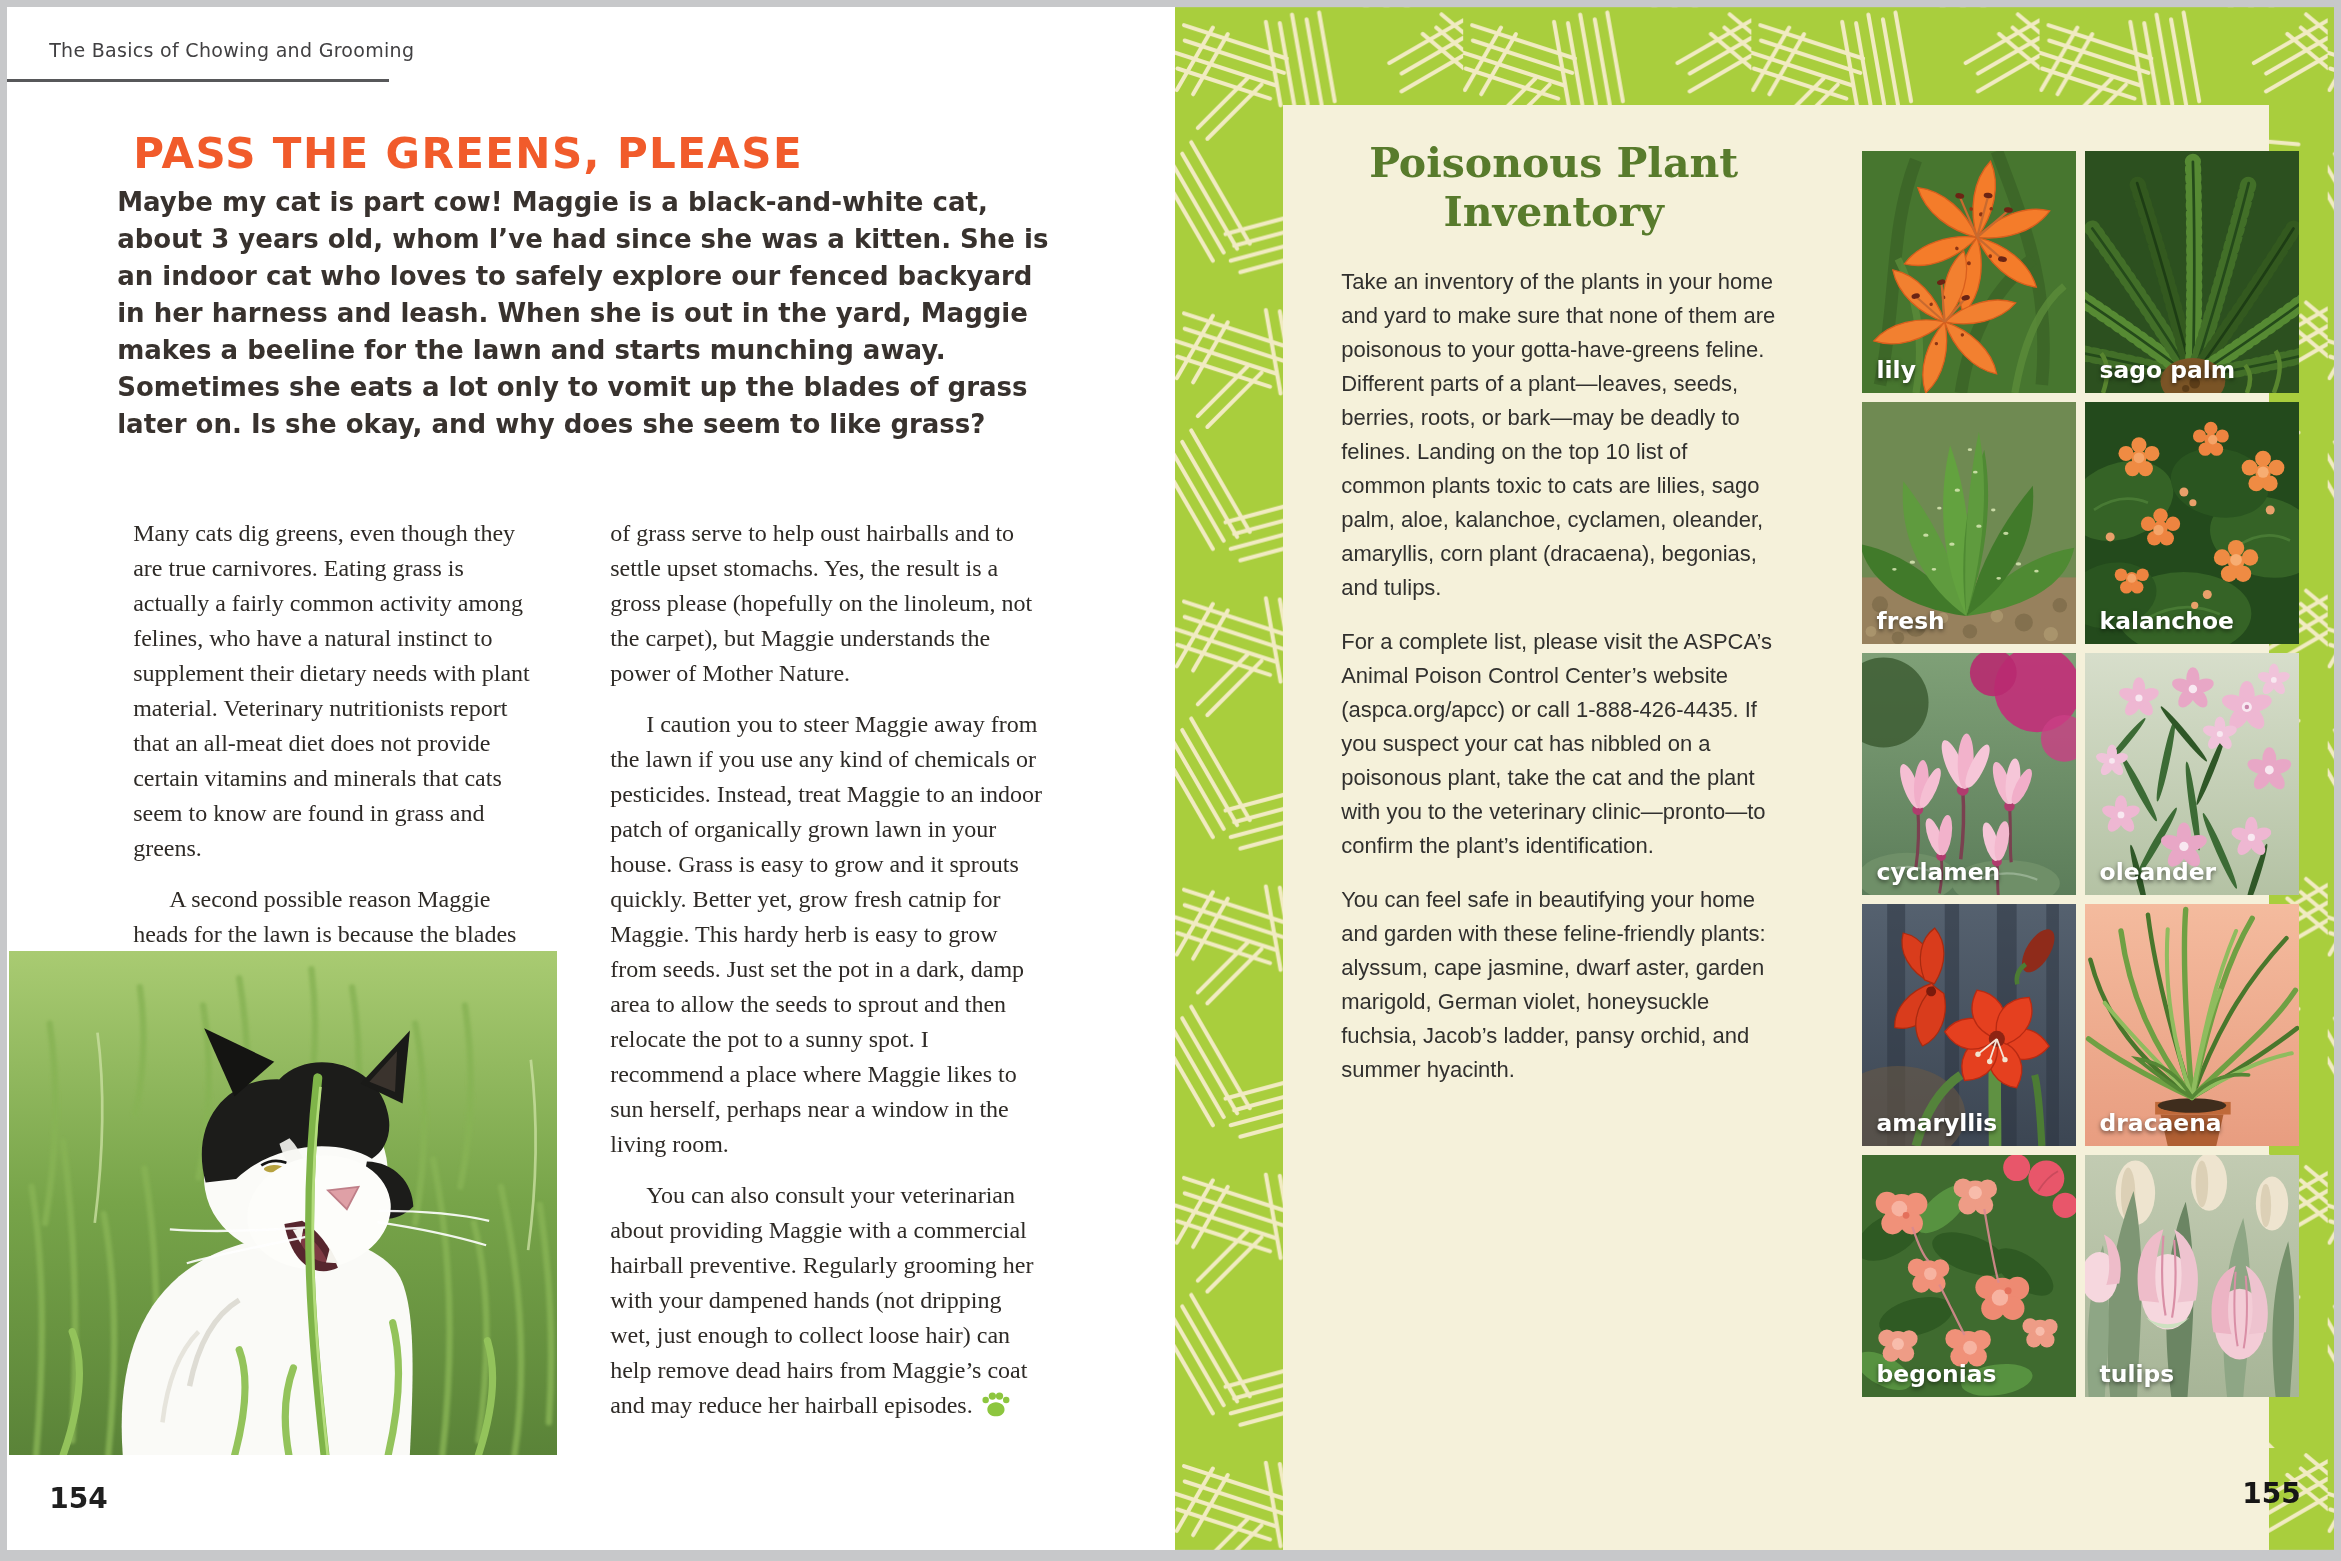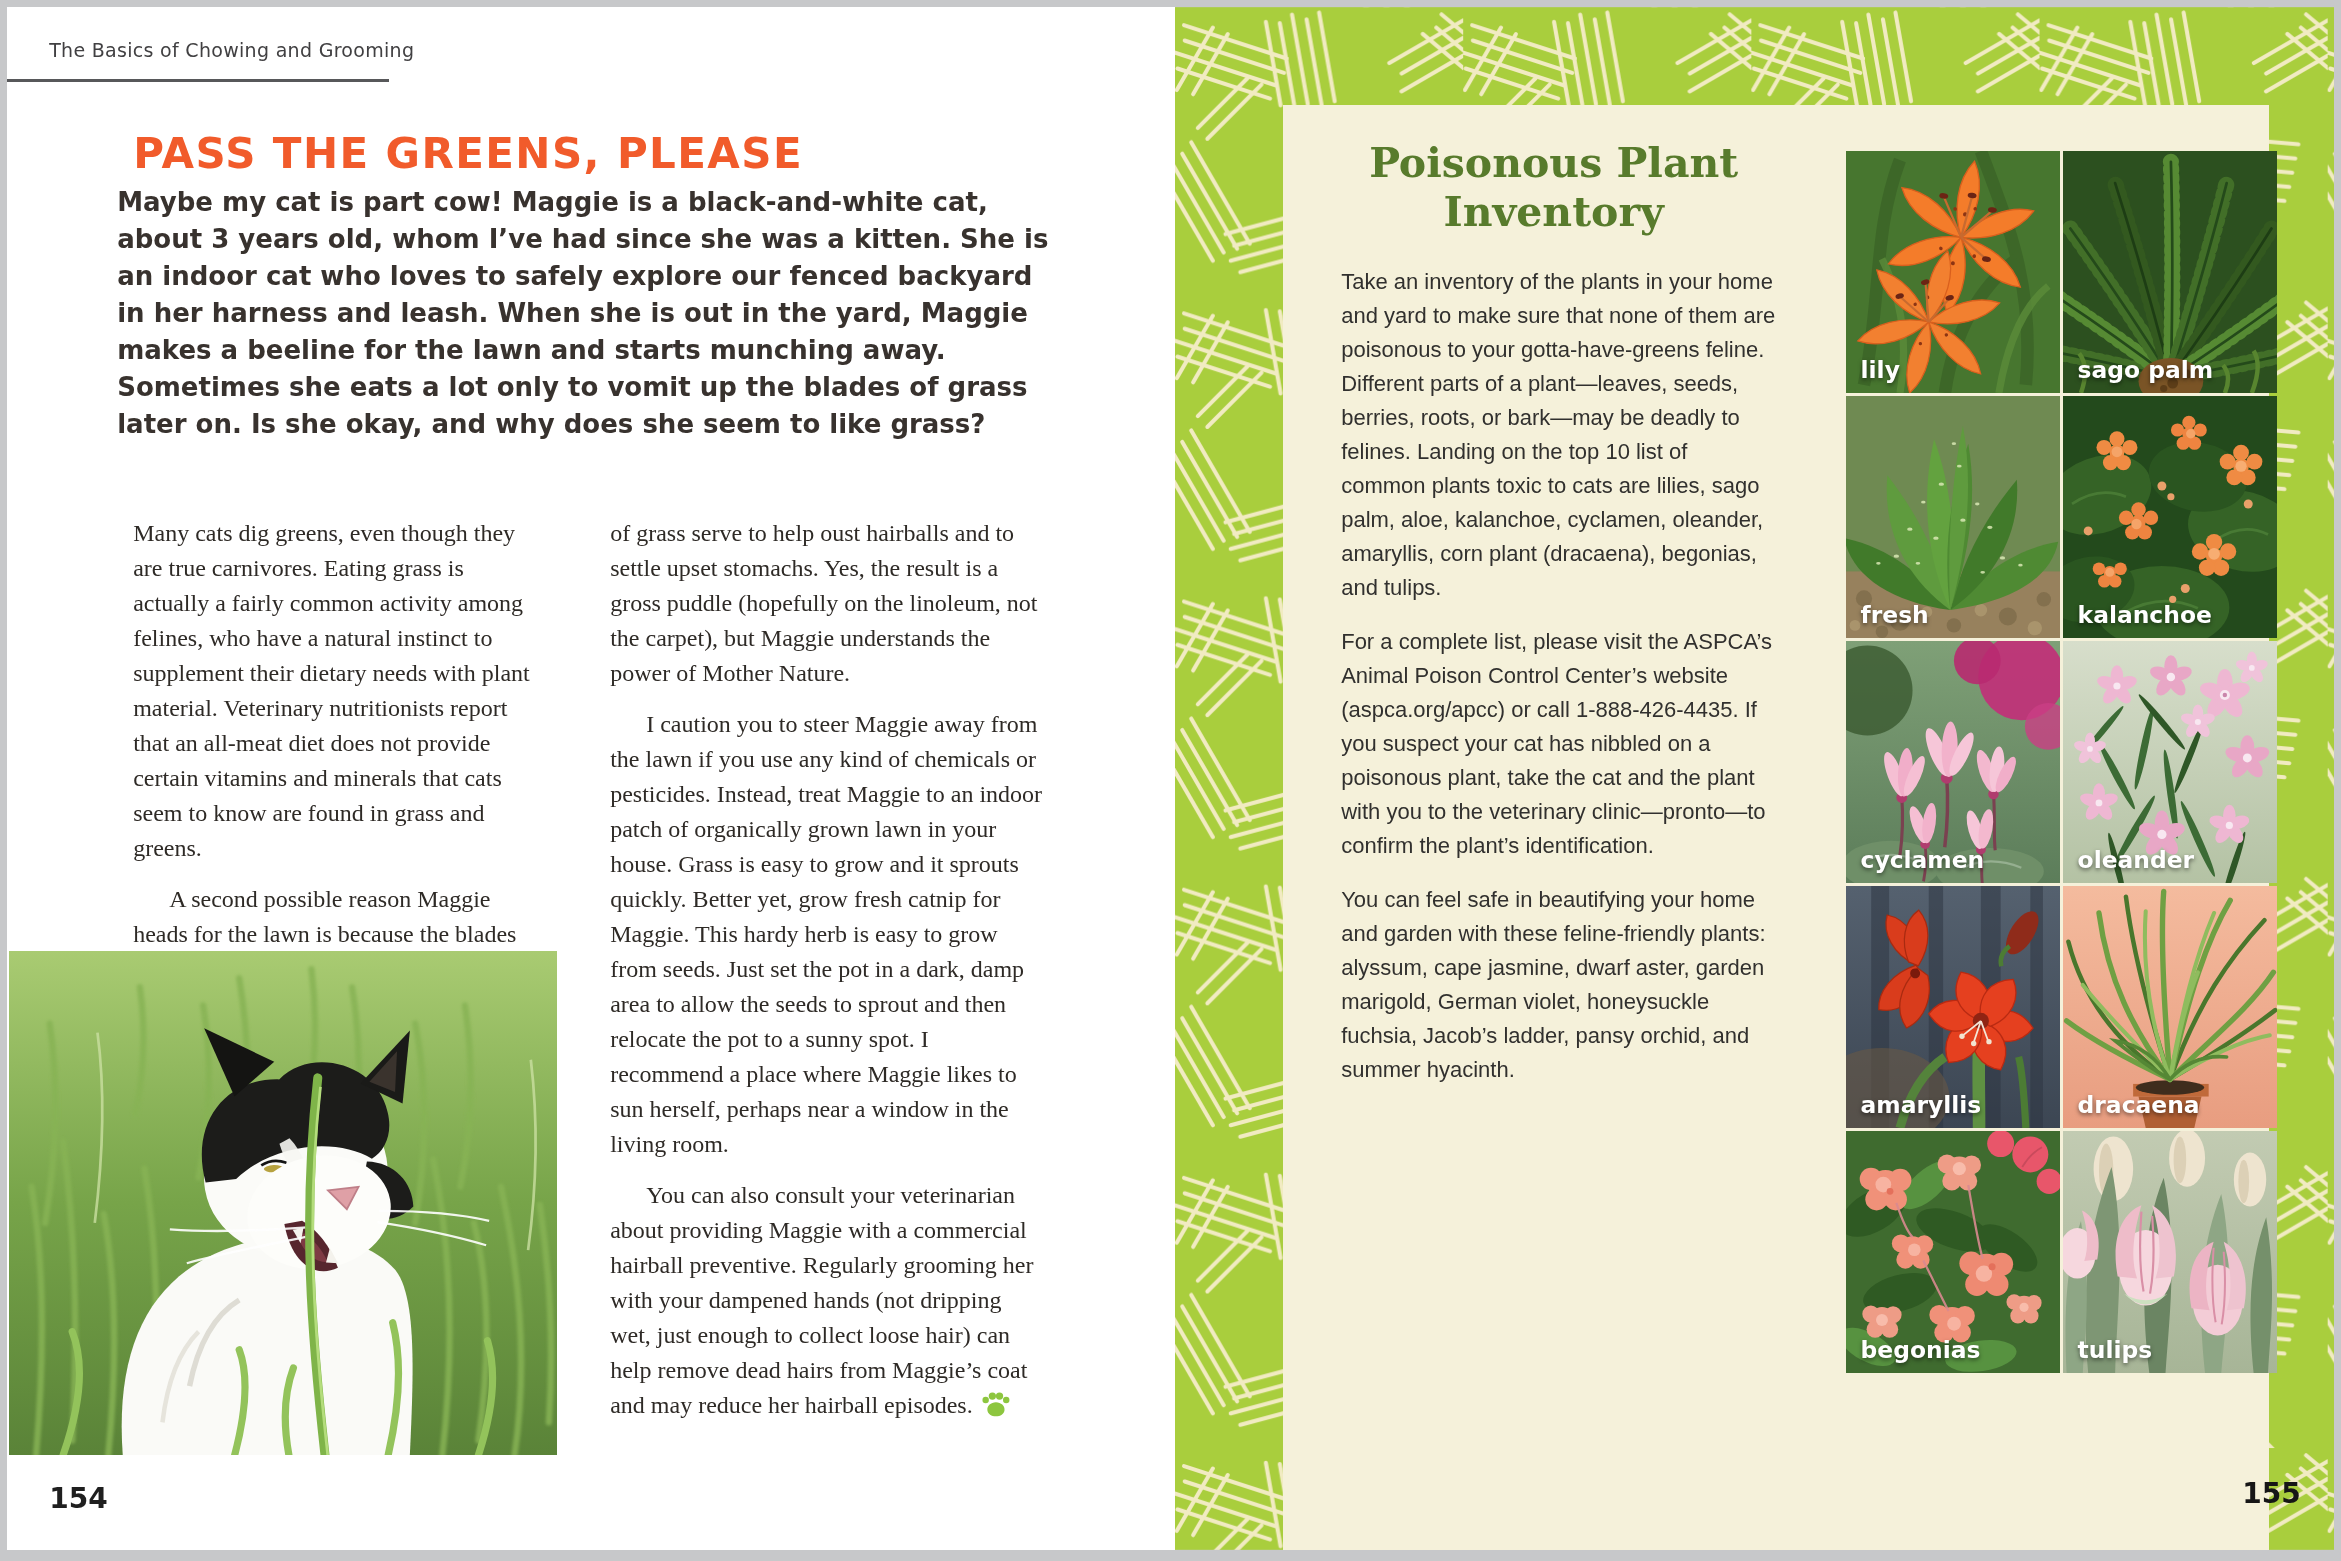--- a/index.html
+++ b/index.html
@@ -56,22 +56,22 @@
     position:absolute;left:25px;top:34px;width:491px;text-align:center;
     font-family:"DejaVu Serif", serif;font-weight:bold;font-size:41px;line-height:49px;
     color:var(--box_title_green,#587b2c);
   }
   .box-text{
     position:absolute;left:58px;top:160px;width:436px;
     font-family:"Liberation Sans", sans-serif;font-size:22px;line-height:34px;color:#31302e;
   }
   .box-text p{margin:0 0 20px 0;}
   .plant-grid{
-    position:absolute;left:515px;top:46px;width:438px;
-    display:grid;grid-template-columns:214px 214px;grid-auto-rows:242px;gap:3px;padding-left:48px;
+    position:absolute;left:531px;top:46px;width:438px;
+    display:grid;grid-template-columns:214px 214px;grid-auto-rows:242px;gap:9px;padding-left:48px;
   }
   figure.tile{margin:0;position:relative;overflow:hidden;}
   figure.tile svg{position:absolute;left:0;top:0;width:100%;height:100%;display:block;}
   figure.tile figcaption{
     position:absolute;left:14.4px;bottom:9px;
     font-family:"DejaVu Sans", sans-serif;font-weight:bold;font-size:23.4px;color:#ffffff;
     text-shadow:0 1.8px 4.5px rgba(0,0,0,.5);
   }
   .pn-right{left:1067px;top:1470px;color:#161616;}
 </style>
@@ -87,21 +87,21 @@
     <h1 class="article-title" style="margin:16px;">PASS THE GREENS, PLEASE</h1>
 
     <div class="intro">Maybe my cat is part cow! Maggie is a black-and-white cat, about 3 years old, whom I’ve had since she was a kitten. She is an indoor cat who loves to safely explore our fenced backyard in her harness and leash. When she is out in the yard, Maggie makes a beeline for the lawn and starts munching away. Sometimes she eats a lot only to vomit up the blades of grass later on. Is she okay, and why does she seem to like grass?</div>
 
     <div class="bodycol col1">
       <p>Many cats dig greens, even though they are true carnivores. Eating grass is actually a fairly common activity among felines, who have a natural instinct to supplement their dietary needs with plant material. Veterinary nutritionists report that an all-meat diet does not provide certain vitamins and minerals that cats seem to know are found in grass and greens.</p>
       <p class="ind">A second possible reason Maggie heads for the lawn is because the blades</p>
     </div>
 
     <div class="bodycol col2">
-      <p>of grass serve to help oust hairballs and to settle upset stomachs. Yes, the result is a gross puddle (hopefully on the linoleum, not the carpet), but Maggie understands the power of Mother Nature.</p>
+      <p>of grass serve to help oust hairballs and to settle upset stomachs. Yes, the result is a gross please (hopefully on the linoleum, not the carpet), but Maggie understands the power of Mother Nature.</p>
       <p class="ind">I caution you to steer Maggie away from the lawn if you use any kind of chemicals or pesticides. Instead, treat Maggie to an indoor patch of organically grown lawn in your house. Grass is easy to grow and it sprouts quickly. Better yet, grow fresh catnip for Maggie. This hardy herb is easy to grow from seeds. Just set the pot in a dark, damp area to allow the seeds to sprout and then relocate the pot to a sunny spot. I recommend a place where Maggie likes to sun herself, perhaps near a window in the living room.</p>
       <p class="ind"><span>You can also consult your veterinarian about providing Maggie with a commercial hairball preventive. Regularly grooming her with your dampened hands (not dripping wet, just enough to collect loose hair) can help remove dead hairs from Maggie’s coat and may reduce her hairball episodes.</span><svg class="paw" width="31" height="25" viewBox="0 0 34 28">
             <g fill="#8dc63f">
               <circle cx="6" cy="9" r="3.6"></circle>
               <circle cx="13.5" cy="4.6" r="4.1"></circle>
               <circle cx="21.5" cy="4.6" r="4.1"></circle>
               <circle cx="29" cy="9" r="3.6"></circle>
               <path d="M17.5,11.5 C23.2,11.5 27.6,15.6 27.1,20.3 C26.7,24.5 22.5,27.2 17.5,27.2 C12.5,27.2 8.3,24.5 7.9,20.3 C7.4,15.6 11.8,11.5 17.5,11.5 Z"></path>
             </g>
           </svg></p>

